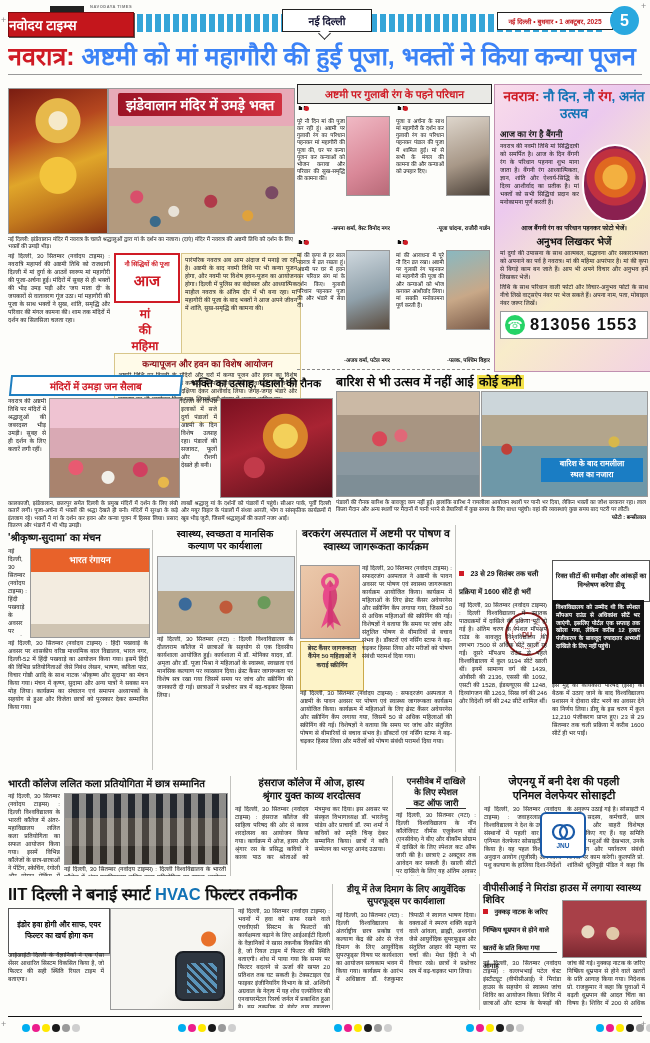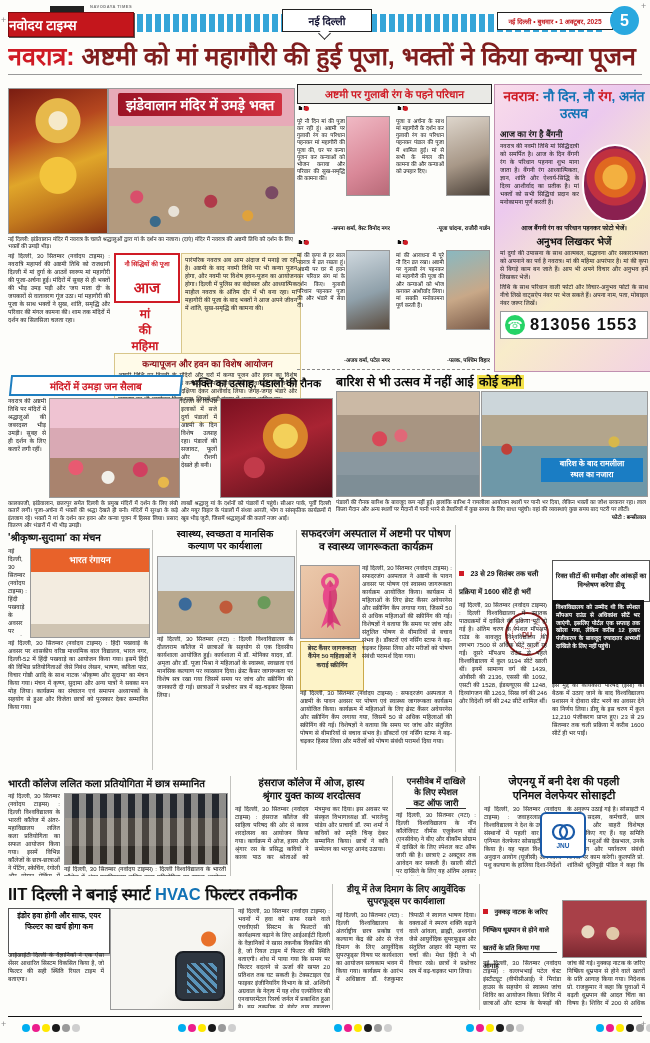--- a/index.html
+++ b/index.html
@@ -90,35 +90,35 @@
   <div class="t" style="left:497px;top:12px;width:114px;height:16px;background:#fff;border:1px solid #222;display:flex;align-items:center;justify-content:center;">
     <span style="font-size:6.6px;font-weight:bold;color:#c4161c;white-space:nowrap;">नई दिल्ली •  बुधवार •  1 अक्टूबर, 2025</span>
   </div>
   <div class="t" style="left:610px;top:6px;width:29px;height:29px;border-radius:50%;background:#29a8df;display:flex;align-items:center;justify-content:center;">
     <span style="color:#fff;font-weight:bold;font-size:16px;">5</span>
   </div>
   <div class="crop" style="left:1px;top:16px;">+</div>
   <div class="crop" style="left:641px;top:2px;">+</div>
 
   <div class="t" style="left:8px;top:38px;width:634px;height:34px;font-weight:bold;font-size:25px;white-space:nowrap;overflow:hidden;">
-    <span class="red">नवरात्र:</span><span style="color:#7f1d1d;"> अष्टमी को मां महागौरी की हुई पूजा, भक्तों ने किया कन्या पूजन</span>
+    <span class="red">नवरात्र:</span><span style="color:#3b82f6;"> अष्टमी को मां महागौरी की हुई पूजा, भक्तों ने किया कन्या पूजन</span>
   </div>
   <div class="t" style="left:8px;top:74px;width:634px;height:1px;background:#999;"></div>
 
   <div class="ph ph-idol" style="left:8px;top:88px;width:98px;height:144px;"></div>
   <div class="ph ph-crowd" style="left:108px;top:88px;width:185px;height:144px;"></div>
   <div class="t" style="left:118px;top:93px;padding:2px 8px;background:linear-gradient(90deg,#9c1426,#d03040);border-radius:2px;">
     <span style="color:#fff;font-weight:bold;font-size:14px;">झंडेवालान मंदिर में उमड़े भक्त</span>
   </div>
   <div class="t cap" style="left:8px;top:236px;width:285px;height:14px;">नई दिल्ली: झंडेवालान मंदिर में नवरात्र के चलते श्रद्धालुओं द्वारा मां के दर्शन का नजारा। (दाएं) मंदिर में नवरात्र की अष्टमी तिथि को दर्शन के लिए भक्तों की उमड़ी भीड़।</div>
 
   <div class="t bt" style="left:8px;top:253px;width:102px;height:118px;">नई दिल्ली, 30 सितम्बर (नवोदय टाइम्स) : नवरात्रि महापर्व की अष्टमी तिथि को राजधानी दिल्ली में मां दुर्गा के आठवें स्वरूप मां महागौरी की पूजा-अर्चना हुई। मंदिरों में सुबह से ही भक्तों की भीड़ उमड़ पड़ी और 'जय माता दी' के जयकारों से वातावरण गूंज उठा। मां महागौरी की पूजा के साथ भक्तों ने सुख, शांति, समृद्धि और परिवार की मंगल कामना की। शाम तक मंदिरों में दर्शन का सिलसिला चलता रहा।</div>
   <div class="t" style="left:114px;top:253px;width:62px;height:46px;border:2px solid #cf1b25;background:#fff;text-align:center;">
     <div style="font-size:6.4px;font-weight:bold;color:#cf1b25;margin-top:4px;">नौ सिद्धियों की पूजा</div>
-    <div style="font-size:15px;font-weight:bold;color:#cf1b25;margin-top:9px;">आज</div>
+    <div style="font-size:15px;font-weight:bold;color:#cf1b25;margin-top:2px;">आज</div>
   </div>
   <div class="t" style="left:114px;top:306px;width:62px;height:64px;text-align:center;color:#cf1b25;font-weight:bold;font-size:12px;line-height:1.35;">
     <div>मां</div>
     <div>की</div>
     <div>महिमा</div>
   </div>
   <div class="t" style="left:181px;top:253px;width:112px;height:96px;background:#fdf5d7;border:1px solid #d8c68a;padding:3px;">
     <div class="bt" style="height:90px;">पारंपरिक नवरात्र अब आम अंदाज में मनाई जा रही है। अष्टमी के बाद नवमी तिथि पर भी कन्या पूजन होगा, और नवमी पर विशेष हवन-पूजन का आयोजन होगा। दिल्ली में पुलिस का बंदोबस्त और आध्यात्मिक माहौल नवरात्र के अंतिम दौर में भी बना रहा। मां महागौरी की पूजा के बाद भक्तों ने आज अपने जीवन में शांति, सुख-समृद्धि की कामना की।</div>
   </div>
   <div class="t" style="left:114px;top:353px;width:179px;height:62px;background:#fffbe9;border:1px solid #d8c68a;padding:3px;">
@@ -214,21 +214,21 @@
   <div class="t bt" style="left:8px;top:548px;width:19px;height:88px;">नई दिल्ली, 30 सितम्बर (नवोदय टाइम्स) : हिंदी पखवाड़े के अवसर पर शासकीय वरिष्ठ माध्यमिक बाल विद्यालय, भारत नगर, दिल्ली-52 में हिंदी पखवाड़े का आयोजन किया गया। इसमें हिंदी की विभिन्न प्रतियोगिताओं जैसे निबंध लेखन, भाषण, कविता पाठ, विचार गोष्ठी आदि के साथ नाटक 'श्रीकृष्ण और सुदामा' का मंचन किया गया। मंचन में कृष्ण, सुदामा और अन्य पात्रों ने सबका मन मोह लिया। कार्यक्रम का संचालन एवं समापन अध्यापकों के सहयोग से हुआ और विजेता छात्रों को पुरस्कार देकर सम्मानित किया गया।</div>
   <div class="t bt" style="left:8px;top:640px;width:140px;height:130px;">नई दिल्ली, 30 सितम्बर (नवोदय टाइम्स) : हिंदी पखवाड़े के अवसर पर शासकीय वरिष्ठ माध्यमिक बाल विद्यालय, भारत नगर, दिल्ली-52 में हिंदी पखवाड़े का आयोजन किया गया। इसमें हिंदी की विभिन्न प्रतियोगिताओं जैसे निबंध लेखन, भाषण, कविता पाठ, विचार गोष्ठी आदि के साथ नाटक 'श्रीकृष्ण और सुदामा' का मंचन किया गया। मंचन में कृष्ण, सुदामा और अन्य पात्रों ने सबका मन मोह लिया। कार्यक्रम का संचालन एवं समापन अध्यापकों के सहयोग से हुआ और विजेता छात्रों को पुरस्कार देकर सम्मानित किया गया।</div>
 
   <div class="t titlebar" style="left:157px;top:528px;width:136px;font-size:9.5px;line-height:1.3;">
     <div>स्वास्थ्य, स्वच्छता व मानसिक</div>
     <div>कल्याण पर कार्यशाला</div>
   </div>
   <div class="ph ph-meeting" style="left:157px;top:556px;width:136px;height:76px;"></div>
   <div class="t bt" style="left:157px;top:636px;width:136px;height:134px;">नई दिल्ली, 30 सितम्बर (नटा) : दिल्ली विश्वविद्यालय के दौलतराम कॉलेज में छात्राओं के सहयोग से एक दिवसीय कार्यशाला आयोजित हुई। कार्यशाला में डॉ. मोनिका यादव, डॉ. अमृता और डॉ. पूजा मिश्रा ने महिलाओं के स्वास्थ्य, स्वच्छता एवं मानसिक कल्याण पर व्याख्यान दिया। ब्रेस्ट कैंसर जागरूकता पर विशेष सत्र रखा गया जिसमें समय पर जांच और स्क्रीनिंग की जानकारी दी गई। छात्राओं ने प्रश्नोत्तर सत्र में बढ़-चढ़कर हिस्सा लिया।</div>
 
-  <div class="t titlebar" style="left:300px;top:527px;width:152px;font-size:10.5px;line-height:1.25;">सफदरजंग अस्पताल में अष्टमी पर पोषण व स्वास्थ्य जागरूकता कार्यक्रम</div>
+  <div class="t titlebar" style="left:300px;top:527px;width:152px;font-size:10.5px;line-height:1.25;">बरकरंग अस्पताल में अष्टमी पर पोषण व स्वास्थ्य जागरूकता कार्यक्रम</div>
   <div class="ph ph-ribbon" style="left:300px;top:565px;width:58px;height:72px;">
     <svg width="58" height="72" viewBox="0 0 58 72">
       <path d="M29 14 C20 24, 20 34, 26 44 L20 62 L27 56 L33 64 Z" fill="#e84a8a"></path>
       <path d="M29 14 C38 24, 38 34, 32 44 L40 60 L32 56 L26 62 Z" fill="#d03070" opacity=".85"></path>
       <circle cx="29" cy="16" r="7" fill="none" stroke="#e84a8a" stroke-width="4"></circle>
     </svg>
   </div>
   <div class="t" style="left:300px;top:641px;width:58px;height:44px;background:#fdf3c8;border:1px solid #caa94a;padding:2px;">
     <span style="font-size:6.2px;font-weight:bold;color:#333;line-height:1.35;display:block;text-align:center;">ब्रेस्ट कैंसर जागरूकता कैंपेन 50 महिलाओं ने कराई स्क्रीनिंग</span>
   </div>
@@ -284,36 +284,37 @@
     </svg>
     <span style="font-size:6.5px;font-weight:bold;color:#1a5aa8;">JNU</span>
   </div>
 
   <div class="vline" style="left:332px;top:884px;height:126px;"></div>
   <div class="vline" style="left:479px;top:884px;height:126px;"></div>
 
   <div class="t" style="left:8px;top:882px;width:322px;font-weight:bold;font-size:16.5px;white-space:nowrap;overflow:hidden;">
     <span>IIT दिल्ली ने बनाई स्मार्ट </span><span class="blue">HVAC</span><span> फिल्टर तकनीक</span>
   </div>
-  <div class="t" style="left:8px;top:908px;width:96px;height:40px;border:1px solid #555;background:#fff;display:flex;align-items:flex-start;justify-content:center;padding:2px;box-shadow:2px 2px 0 #bbb;">
+  <div class="t" style="left:8px;top:908px;width:96px;height:40px;border:1px solid #555;background:#fff;display:flex;align-items:center;justify-content:center;padding:2px;box-shadow:2px 2px 0 #bbb;">
     <span style="font-size:7.6px;font-weight:bold;text-align:center;line-height:1.4;">इंडोर हवा होगी और साफ, एयर फिल्टर का खर्च होगा कम</span>
   </div>
   <div class="ph ph-filter" style="left:110px;top:908px;width:122px;height:100px;">
     <span style="position:absolute;right:8px;bottom:8px;width:46px;height:46px;background:#2e3640;border-radius:8px;border:2px solid #1a1e24;"></span>
     <span style="position:absolute;right:16px;bottom:16px;width:30px;height:30px;background:repeating-linear-gradient(45deg,#5a93b8 0 3px,#2e3640 3px 6px);"></span>
   </div>
   <div class="t bt" style="left:8px;top:952px;width:96px;height:56px;">आईआईटी दिल्ली के वैज्ञानिकों ने एक ऐसा सेंसर आधारित सिस्टम विकसित किया है, जो फिल्टर की सही स्थिति रियल टाइम में बताएगा।</div>
   <div class="t bt" style="left:238px;top:908px;width:92px;height:100px;">नई दिल्ली, 30 सितम्बर (नवोदय टाइम्स) : भवनों में हवा को साफ रखने वाले एचवीएसी सिस्टम के फिल्टरों की कार्यक्षमता बढ़ाने के लिए आईआईटी दिल्ली के वैज्ञानिकों ने खास तकनीक विकसित की है, जो रियल टाइम में फिल्टर की स्थिति बताएगी। शोध में पाया गया कि समय पर फिल्टर बदलने से ऊर्जा की खपत 20 प्रतिशत तक घट सकती है। टेक्सटाइल एंड फाइबर इंजीनियरिंग विभाग के प्रो. अश्विनी अग्रवाल के नेतृत्व में यह शोध एल्सेवियर की एनवायरमेंटल रिसर्च जर्नल में प्रकाशित हुआ है। इस तकनीक से इंडोर वायु गुणवत्ता सुधरेगी और फिल्टर का खर्च कम होगा।</div>
 
   <div class="t titlebar" style="left:336px;top:884px;width:140px;font-size:9px;line-height:1.3;">
     <div>डीयू में तेज दिमाग के लिए आयुर्वेदिक</div>
     <div>सुपरफूड्स पर कार्यशाला</div>
   </div>
   <div class="t bt c2" style="left:336px;top:912px;width:140px;height:98px;">नई दिल्ली, 30 सितम्बर (नटा) : दिल्ली विश्वविद्यालय के अंतर्राष्ट्रीय छात्र प्रकोष्ठ एवं कल्याण केंद्र की ओर से 'तेज दिमाग के लिए आयुर्वेदिक सुपरफूड्स' विषय पर कार्यशाला का आयोजन सत्यकाम भवन में किया गया। कार्यक्रम के आरंभ में अधिष्ठाता डॉ. रंजकुमार त्रिपाठी ने स्वागत भाषण दिया। वक्ताओं ने स्मरण शक्ति बढ़ाने वाले आंवला, ब्राह्मी, अश्वगंधा जैसे आयुर्वेदिक सुपरफूड्स और संतुलित आहार की महत्ता पर चर्चा की। मेधा हिंदी ने भी विचार रखे। छात्रों ने प्रश्नोत्तर सत्र में बढ़-चढ़कर भाग लिया।</div>
 
+  <div class="t titlebar" style="left:483px;top:882px;width:162px;font-size:9.8px;text-align:left;line-height:1.25;">वीपीसीआई ने मिरांडा हाउस में लगाया स्वास्थ्य शिविर</div>
   <div class="t" style="left:483px;top:900px;width:74px;height:52px;border-bottom:1px solid #333;">
     <span style="display:inline-block;width:5px;height:5px;background:#cf1b25;margin-right:2px;"></span>
     <span style="font-size:6.6px;font-weight:bold;line-height:1.4;">नुक्कड़ नाटक के जरिए निष्क्रिय धूम्रपान से होने वाले खतरों के प्रति किया गया आगाह</span>
   </div>
   <div class="ph ph-camp" style="left:562px;top:900px;width:83px;height:56px;"></div>
   <div class="t bt c2" style="left:483px;top:960px;width:162px;height:50px;">नई दिल्ली, 30 सितम्बर (नवोदय टाइम्स) : वल्लभभाई पटेल चेस्ट इंस्टीट्यूट (वीपीसीआई) ने मिरांडा हाउस के सहयोग से स्वास्थ्य जांच शिविर का आयोजन किया। शिविर में छात्राओं और स्टाफ के फेफड़ों की जांच की गई। नुक्कड़ नाटक के जरिए निष्क्रिय धूम्रपान से होने वाले खतरों के प्रति आगाह किया गया। निदेशक प्रो. राजकुमार ने कहा कि युवाओं में बढ़ती धूम्रपान की आदत चिंता का विषय है। शिविर में 200 से अधिक छात्राओं ने स्वास्थ्य परीक्षण कराया और विशेषज्ञों से परामर्श लिया।</div>
 
   <div class="t" style="left:8px;top:1016px;width:634px;height:1px;background:#111;"></div>
   <div class="crop" style="left:1px;top:1020px;">+</div>
   <div class="crop" style="left:641px;top:1020px;">+</div>

